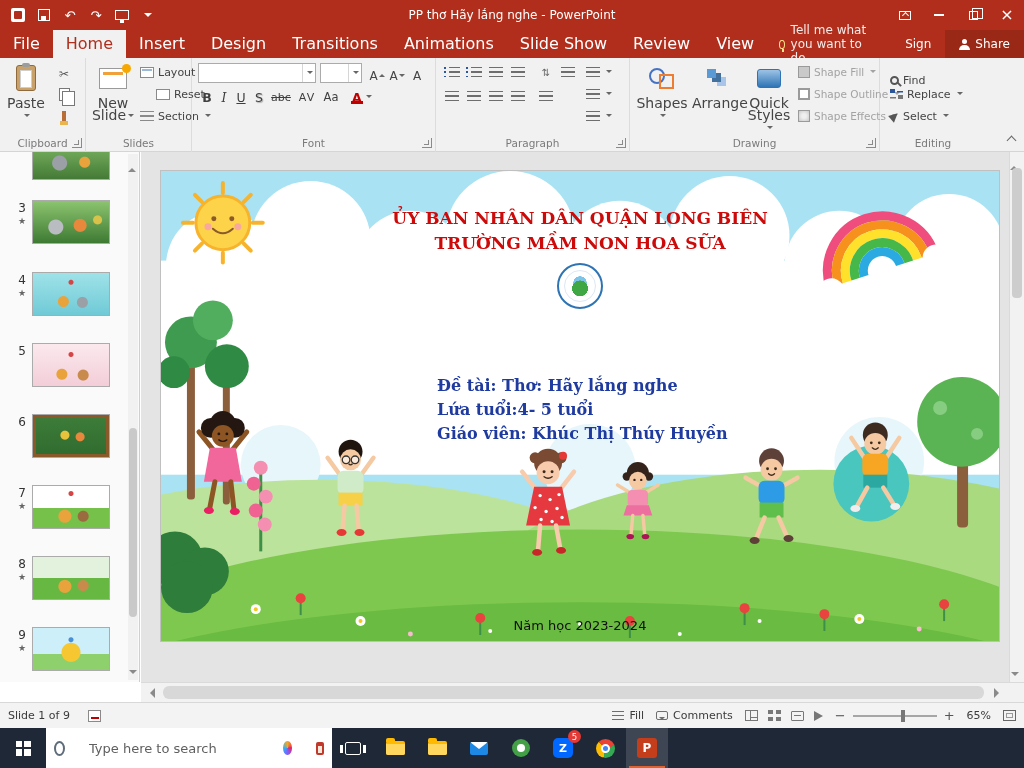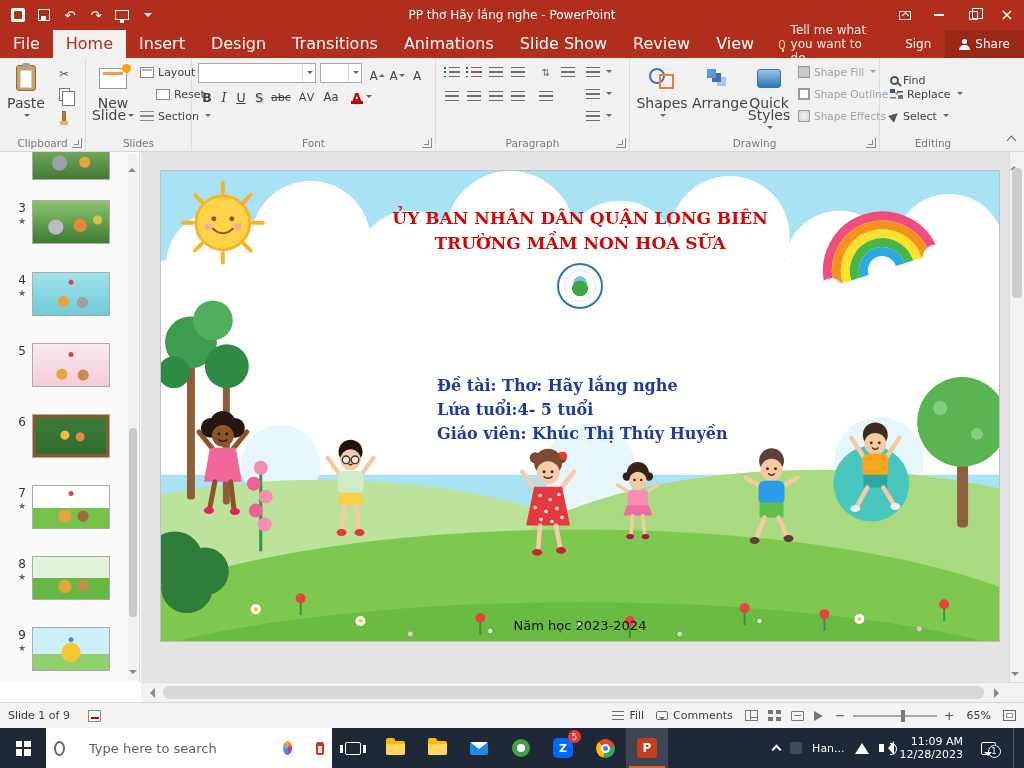--- a/index.html
+++ b/index.html
@@ -835,32 +835,15 @@
     <span class="tbi">
       <span class="ic-zalo">Z</span>
       <span class="badge">5</span>
     </span>
     <span class="tbi">
         <span class="ic-chrome"></span>
       </span>
     <span class="tbi active">
         <span class="ic-ppt">P</span>
       </span>
-    <div class="tray">
-      <span class="chev-up"></span>
-      <span class="tray-app"></span>
-      <span class="tray-txt">Han...</span>
-      <span class="ic-net"></span>
-      <span class="ic-vol"></span>
-      <span class="clock">
-        <div>11:09 AM</div>
-        <div>12/28/2023</div>
-      </span>
-      <span class="tbi" style="width:30px">
-        <span class="ic-action">
-            <span class="nbadge">1</span>
-          </span>
-      </span>
-      <span class="show-desktop"></span>
-    </div>
   </div>
 
 </div>
 
 </body></html>

